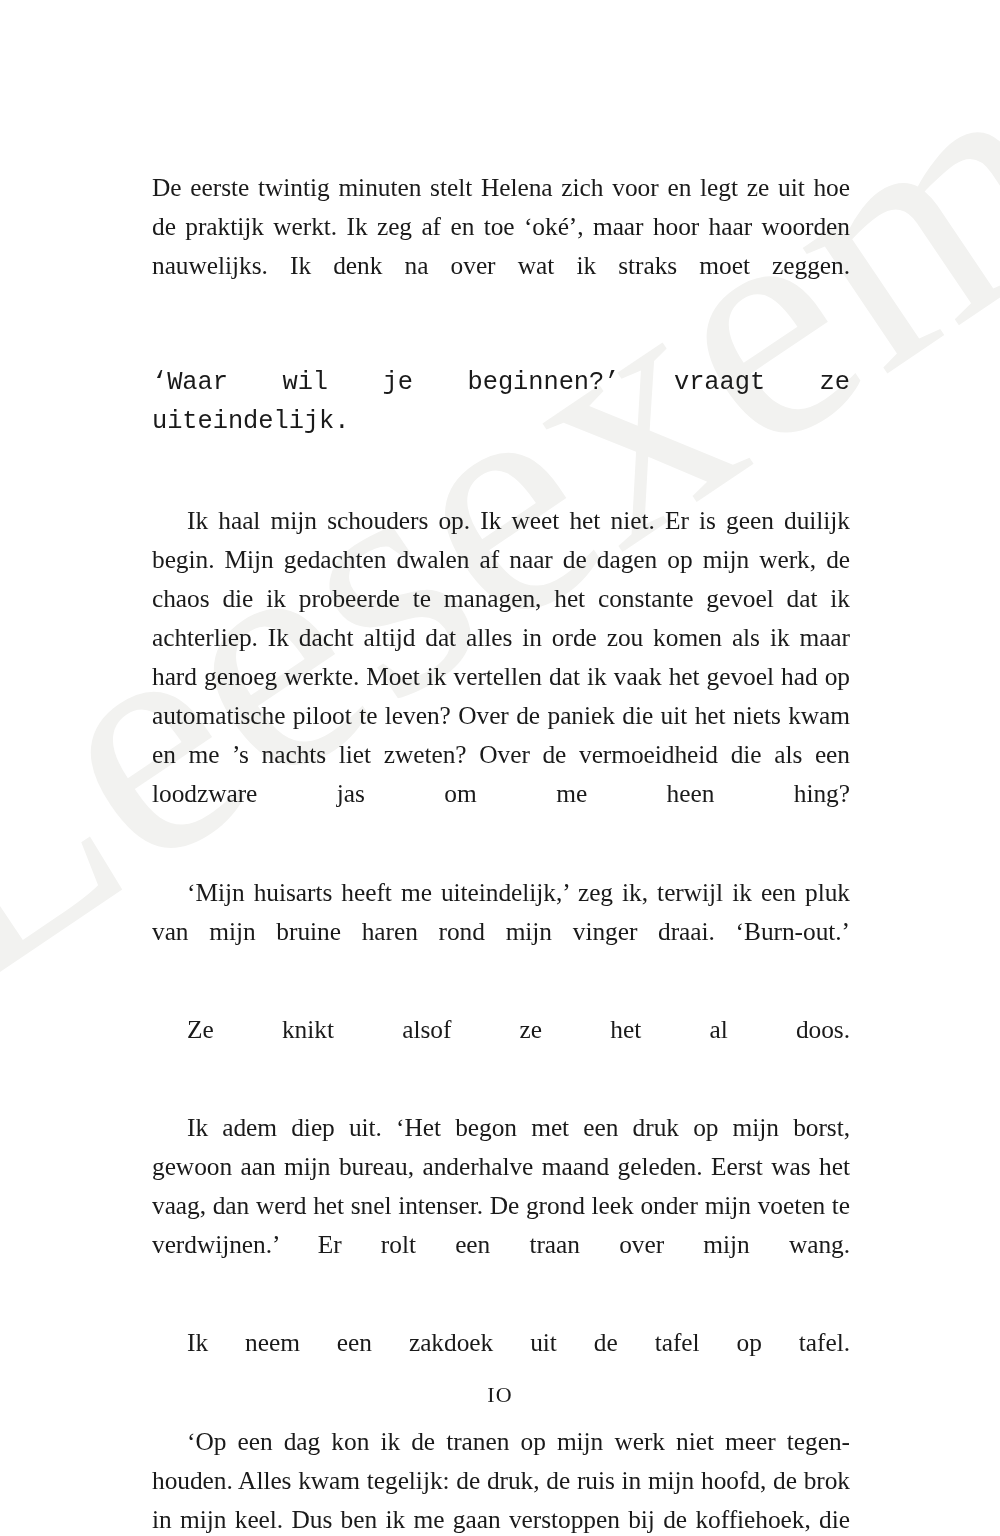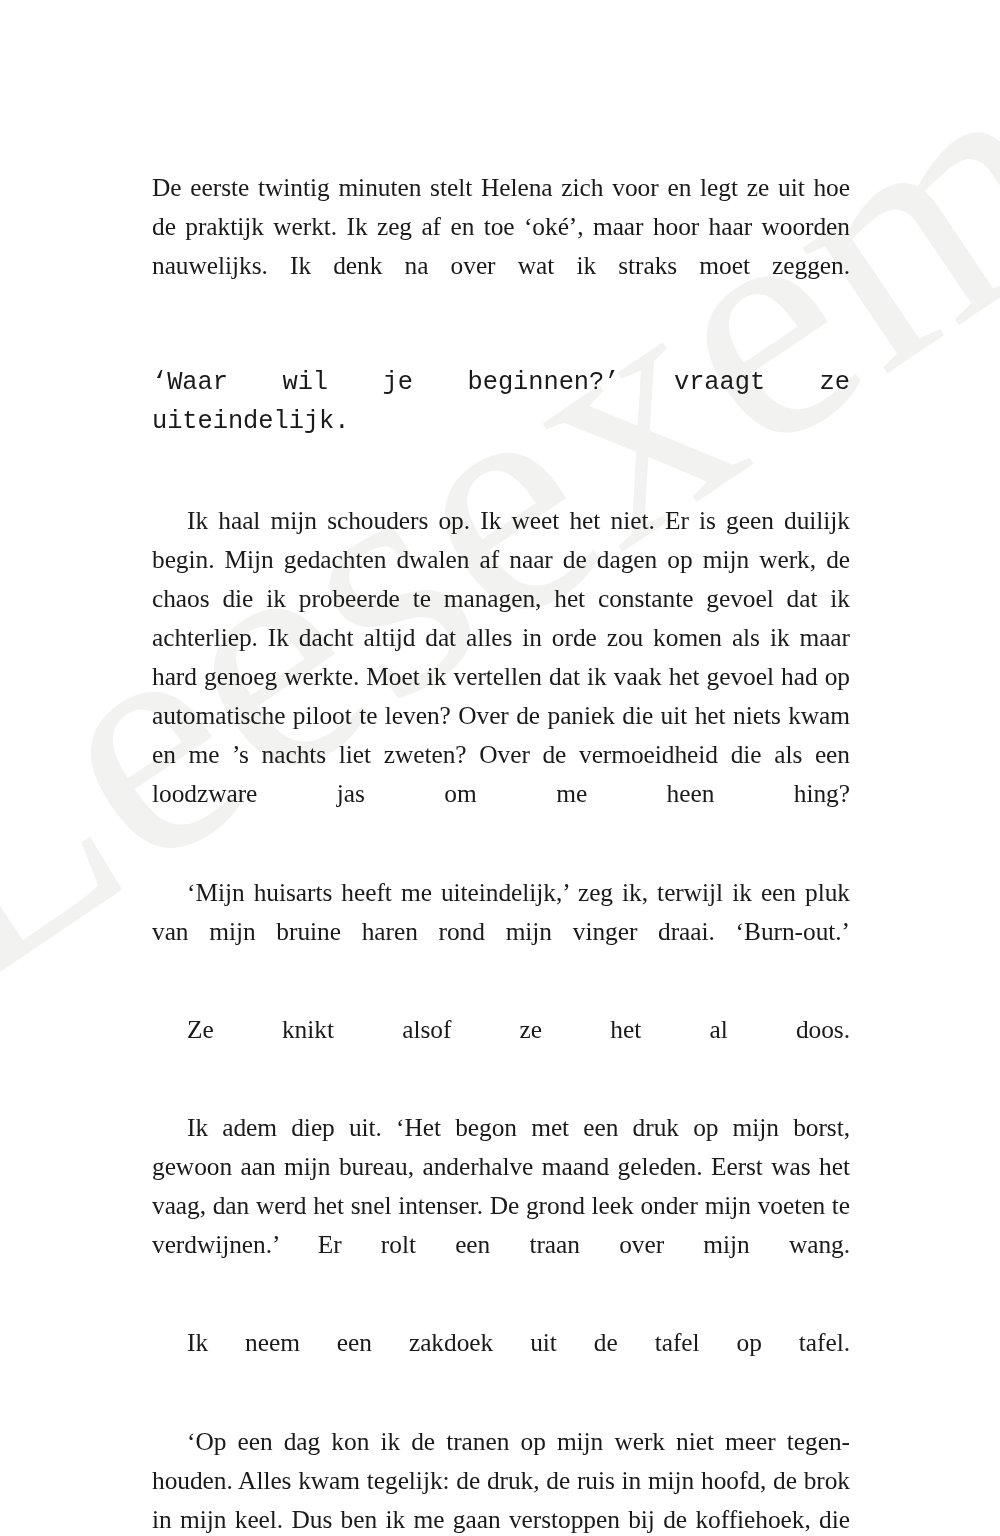--- a/index.html
+++ b/index.html
@@ -124,14 +124,17 @@
     <p class="para noindent gap-before">‘Waar wil je beginnen?’ vraagt ze uiteindelijk.</p>
     <p class="para indent">Ik haal mijn schouders op. Ik weet het niet. Er is geen dui­lijk begin. Mijn gedachten dwalen af naar de dagen op mijn werk, de chaos die ik probeerde te managen, het constante gevoel dat ik achterliep. Ik dacht altijd dat alles in orde zou komen als ik maar hard genoeg werkte. Moet ik vertellen dat ik vaak het gevoel had op automatische piloot te leven? Over de paniek die uit het niets kwam en me ’s nachts liet zweten? Over de vermoeidheid die als een loodzware jas om me heen hing?</p>
     <p class="para indent">‘Mijn huisarts heeft me uiteindelijk,’ zeg ik, terwijl ik een pluk van mijn bruine haren rond mijn vinger draai. ‘Burn-out.’</p>
     <p class="para indent">Ze knikt alsof ze het al doos.</p>
     <p class="para indent">Ik adem diep uit. ‘Het begon met een druk op mijn borst, gewoon aan mijn bureau, anderhalve maand geleden. Eerst was het vaag, dan werd het snel intenser. De grond leek onder mijn voeten te verdwijnen.’ Er rolt een traan over mijn wang.</p>
     <p class="para indent">Ik neem een zakdoek uit de tafel op tafel.</p>
     <p class="para indent">‘Op een dag kon ik de tranen op mijn werk niet meer tegen­houden. Alles kwam tegelijk: de druk, de ruis in mijn hoofd, de brok in mijn keel. Dus ben ik me gaan verstoppen bij de koffiehoek, die vlak bij mijn bureau was. Om naar de wc’s te gaan, had ik langs iedereen moeten lopen, dus dat was geen optie. Een collega is me toen komen zoeken. Ze vroeg wat er was, maar ik kon niet stoppen met huilen. Mijn chef heeft me toen naar huis gestuurd.’</p>
 
   </div>
 
+  <div id="folio">
+    <span class="folio-num">IO</span>
+  </div>
 
 </div>
 
 </body></html>

